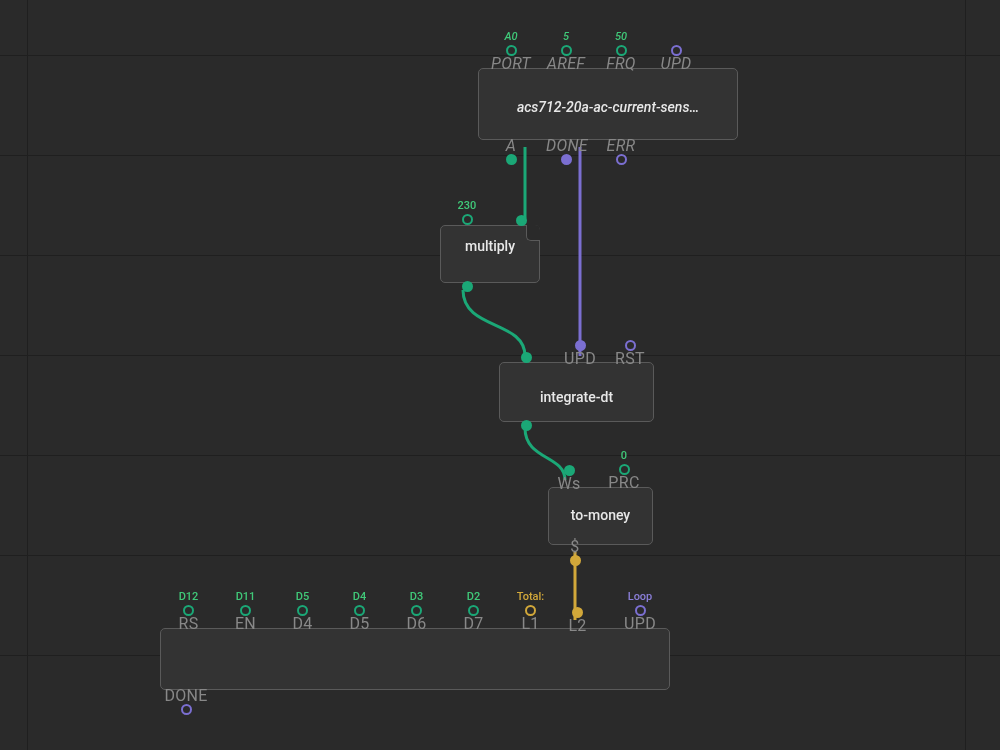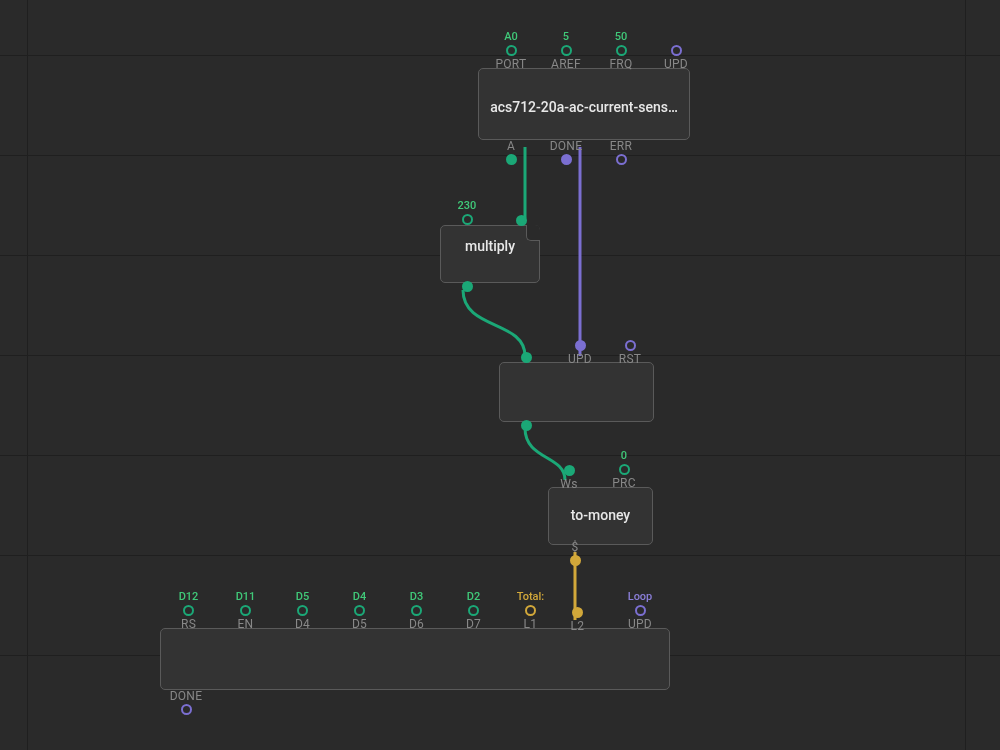--- a/index.html
+++ b/index.html
@@ -50,21 +50,21 @@
     position: absolute;
     text-align: center;
   }
   .pin-value {
     font-size: 11px;
     line-height: 12px;
     font-weight: 500;
   }
   .pin-label {
     color: #888;
-    font-size: 12px;
+    font-size: 16px;
     line-height: 12px;
     letter-spacing: 0.3px;
   }
   .pin-circle {
     width: 11px;
     height: 11px;
     border-radius: 50%;
     margin: 2px auto;
   }
   .teal-val { color: #40c979; }
@@ -117,21 +117,21 @@
 
     <path d="M 580 147 L 580 356" stroke="#7b6fd1" stroke-width="3" fill="none"></path>
 
     <path d="M 463 290 C 463 330, 525 320, 525 356" stroke="#1ba877" stroke-width="3" fill="none"></path>
 
     <path d="M 525 428 C 525 460, 565 455, 565 480" stroke="#1ba877" stroke-width="3" fill="none"></path>
 
     <path d="M 575 552 L 575 620" stroke="#d2a83a" stroke-width="3" fill="none"></path>
   </svg>
 
-  <div class="node" style="left:478px; top:68px; width:212px; height:72px;">
+  <div class="node" style="left:478px; top:68px; width:260px; height:72px;font-style:italic;">
 
     <div class="pin" style="left:12px; top:-38px; width:40px">
       <div class="pin-value teal-val">A0</div>
       <div class="pin-circle c-teal-hollow"></div>
       <div class="pin-label">PORT</div>
     </div>
     <div class="pin" style="left:67px; top:-38px; width:40px">
       <div class="pin-value teal-val">5</div>
       <div class="pin-circle c-teal-hollow"></div>
       <div class="pin-label">AREF</div>
@@ -182,20 +182,21 @@
       <div class="pin-circle c-teal"></div>
     </div>
     <div class="pin" style="left:60px; top:-25px; width:40px">
       <div class="pin-circle c-purple"></div>
       <div class="pin-label">UPD</div>
     </div>
     <div class="pin" style="left:110px; top:-25px; width:40px">
       <div class="pin-circle c-purple-hollow"></div>
       <div class="pin-label">RST</div>
     </div>
+    <div class="node-title" style="margin-top:20px">integrate-dt</div>
     <div class="pin" style="left:6px; bottom:-12px; width:40px">
       <div class="pin-circle c-teal"></div>
     </div>
   </div>
 
   <div class="node" style="left:548px; top:487px; width:105px; height:58px;">
     <div class="pin" style="left:0px; top:-25px; width:40px">
       <div class="pin-circle c-teal"></div>
       <div class="pin-label">Ws</div>
     </div>

